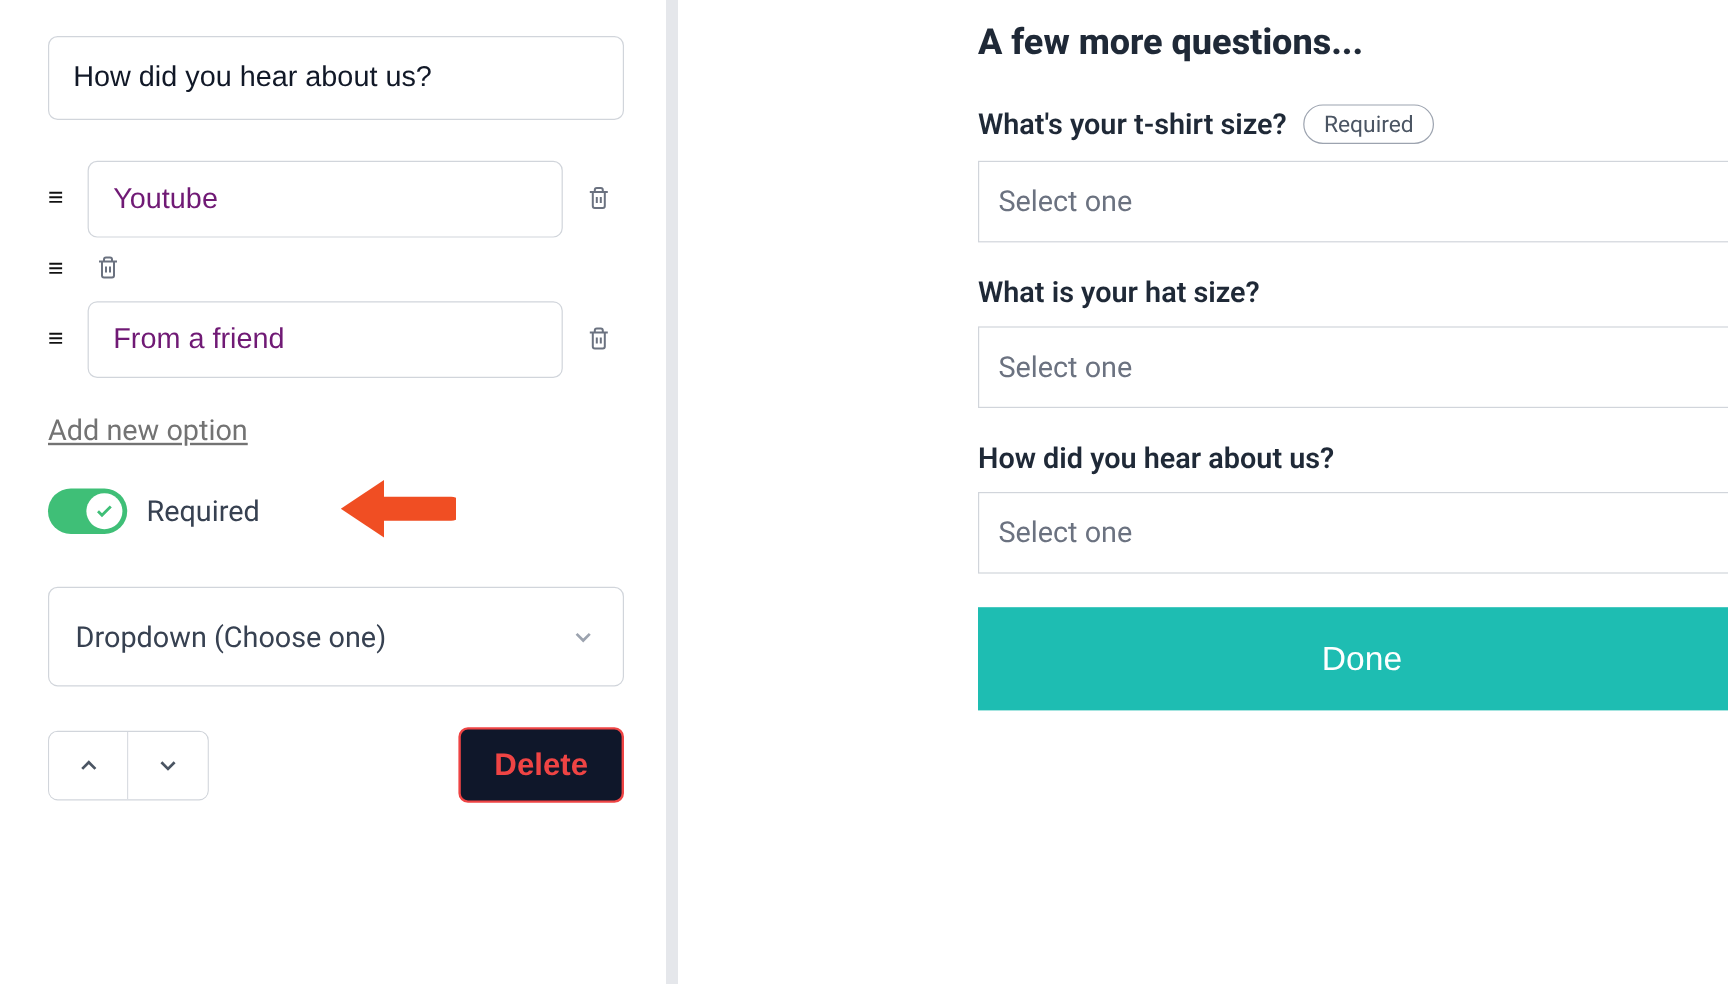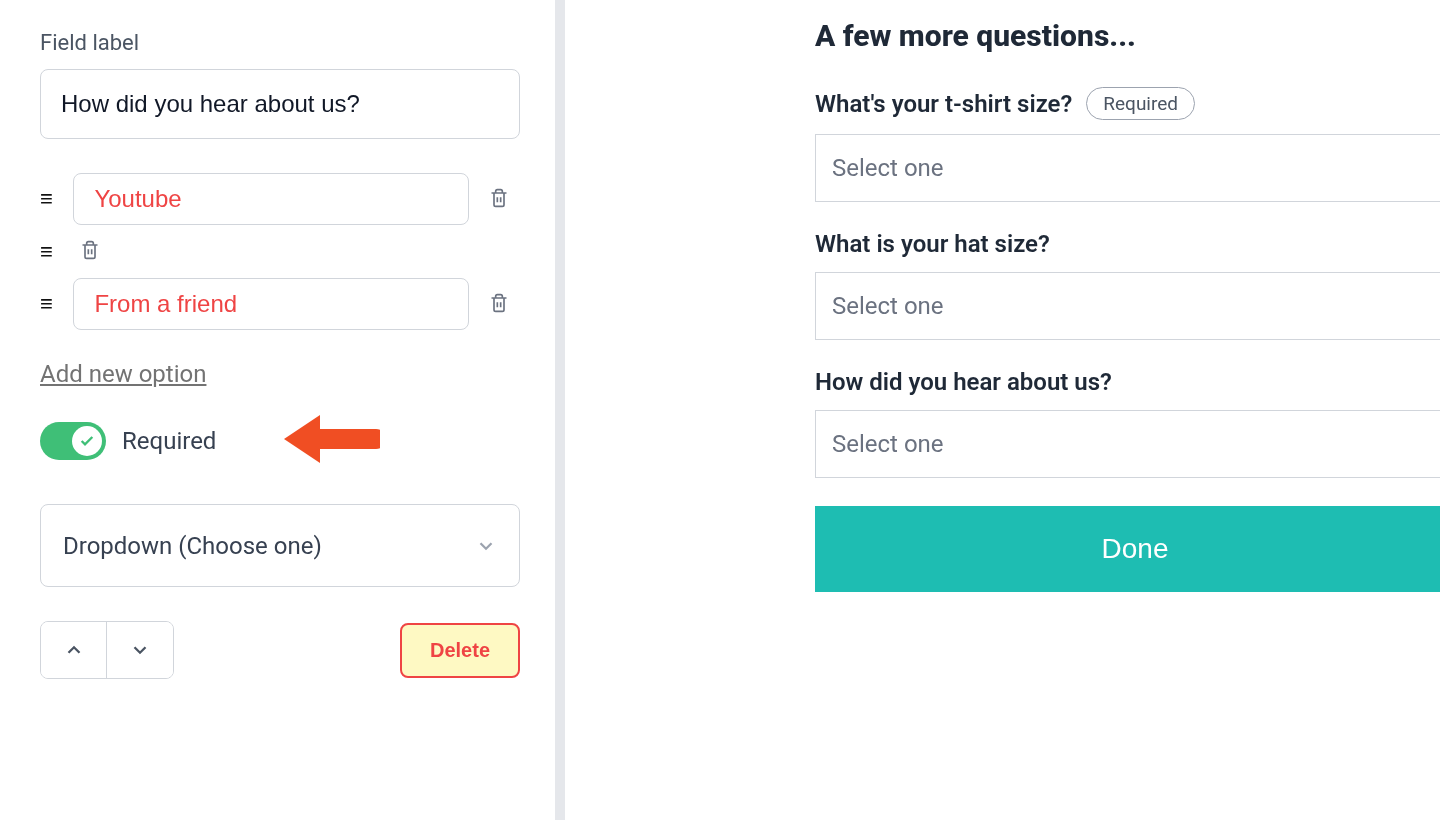--- a/index.html
+++ b/index.html
@@ -47,26 +47,26 @@
 .drag-handle {
   width: 20px;
   color: #111;
   font-size: 22px;
   line-height: 1;
   user-select: none;
   cursor: grab;
 }
 .option-input {
   width: 407px;
-  height: 52px;
+  height: 64px;
   border: 1.5px solid #d1d5db;
   border-radius: 8px;
   font-size: 24px;
   padding: 0 20px;
-  color: #ef4444;
+  color: #701a75;
   outline: none;
 }
 .trash-btn {
   background: none;
   border: none;
   cursor: pointer;
   color: #6b7280;
   padding: 6px;
 }
 .add-link {
@@ -149,24 +149,24 @@
   display: flex;
   align-items: center;
   justify-content: center;
   color: #4b5563;
   cursor: pointer;
 }
 .arrow-btn:first-child { border-right: 1.5px solid #d1d5db; }
 .delete-btn {
   border: 2px solid #ef4444;
   color: #ef4444;
-  background: #fef9c3;
+  background: #0f172a;
   border-radius: 8px;
   padding: 14px 28px;
-  font-size: 20px;
+  font-size: 26px;
   font-weight: 600;
   cursor: pointer;
 }
 
 .preview-heading {
   font-size: 30px;
   font-weight: 800;
   color: #1f2937;
   margin-bottom: 34px;
 }
@@ -215,21 +215,20 @@
   cursor: pointer;
   margin-top: 18px;
 }
 </style>
 </head>
 <body>
 
 <div class="container">
   <div class="left-panel">
 
-    <div class="label-text">Field label</div>
     <input class="text-input" type="text" value="How did you hear about us?" style="">
 
     <div class="options-block">
       <div class="option-row">
         <span class="drag-handle">≡</span>
         <input class="option-input" type="text" value="Youtube" style="">
         <button class="trash-btn">
           <svg width="20" height="22" viewBox="0 0 24 24" fill="none" stroke="currentColor" stroke-width="2">
               <path d="M3 6h18M8 6V4a2 2 0 012-2h4a2 2 0 012 2v2M6 6v14a2 2 0 002 2h8a2 2 0 002-2V6M10 11v6M14 11v6"></path>
             </svg>

